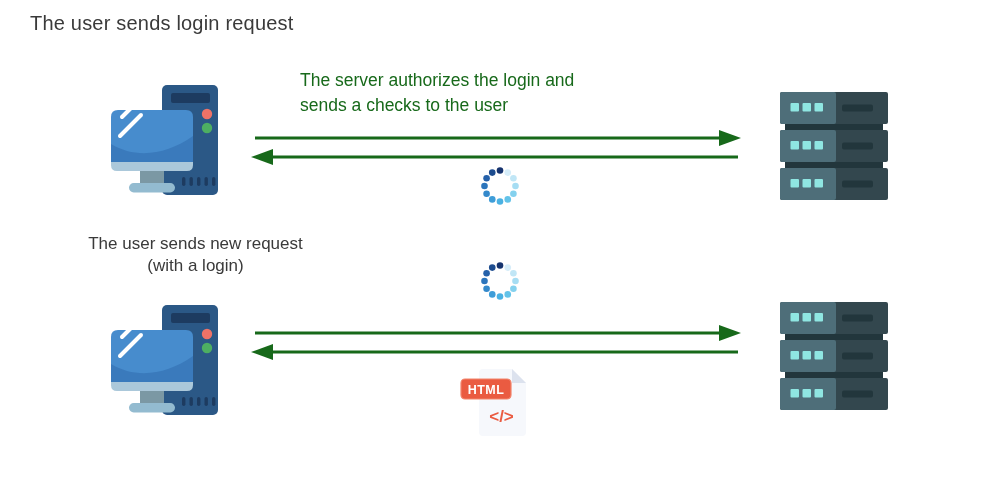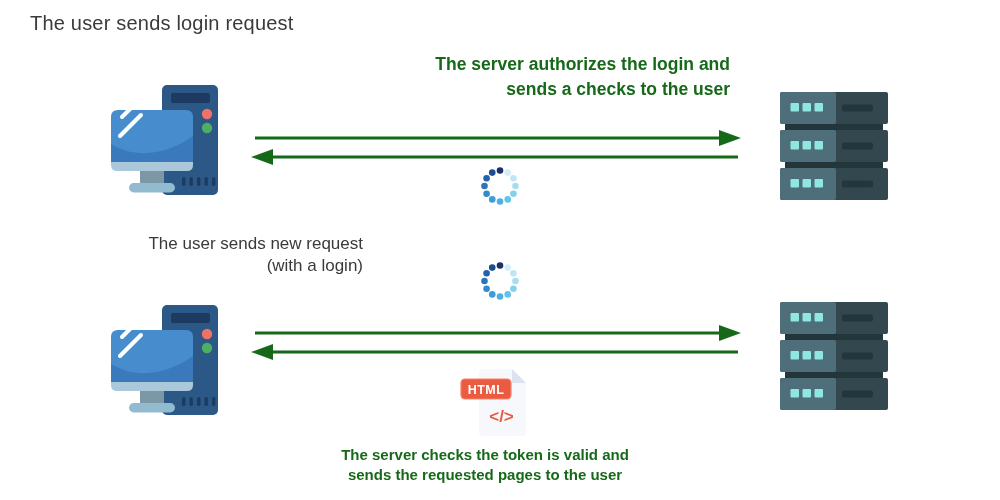--- a/index.html
+++ b/index.html
@@ -26,25 +26,25 @@
   .canvas{
     position:relative;width:1000px;height:500px;background:#ffffff;overflow:hidden;
     font-family:"Liberation Sans","DejaVu Sans",sans-serif;
   }
   .abs{position:absolute;}
   .page-title{
     left:30px;top:12px;font-size:20px;font-weight:400;color:var(--text-dark);
     letter-spacing:0.2px;
   }
   .green-heading{
-    left:300px;top:52px;width:430px;text-align:right;
-    font-size:17.5px;font-weight:700;color:var(--accent-green);line-height:1.45;
+    left:300px;top:68px;width:430px;text-align:left;
+    font-size:17.5px;font-weight:400;color:var(--accent-green);line-height:1.45;
   }
   .user-label{
-    left:28px;top:233px;width:335px;text-align:right;
+    left:28px;top:233px;width:335px;text-align:center;
     font-size:17px;font-weight:400;color:var(--text-dark);line-height:1.32;
   }
   .green-caption{
     left:275px;top:445px;width:420px;text-align:center;
     font-size:15px;font-weight:700;color:var(--accent-green);line-height:1.35;
   }
   .arrow-line{stroke:var(--accent-green);stroke-width:3;}
   .arrow-head{fill:var(--accent-green);}
 </style>
 </head>
@@ -189,18 +189,14 @@
   </svg>
 
   <svg class="abs" style="left:457px;top:366px" width="72" height="72" viewBox="0 0 72 72">
     <path d="M26,3 h29 l14,14 v49 q0,4 -4,4 h-39 q-4,0 -4,-4 v-59 q0,-4 4,-4 z" style="fill:var(--file-paper)"></path>
     <path d="M55,3 l14,14 h-14 z" style="fill:var(--file-fold)"></path>
     <text x="44.5" y="56" text-anchor="middle" style="fill:var(--html-badge-red);font-family:'Liberation Sans','DejaVu Sans',sans-serif;font-size:17px;font-weight:bold">&lt;/&gt;</text>
     <rect x="4" y="13" width="50" height="20" rx="4" style="fill:var(--html-badge-red);stroke:#f2836b;stroke-width:1.2"></rect>
     <text x="29" y="27.5" text-anchor="middle" style="fill:#ffffff;font-family:'Liberation Sans','DejaVu Sans',sans-serif;font-size:12.5px;font-weight:bold;letter-spacing:0.5px">HTML</text>
   </svg>
 
-  <div class="abs green-caption">
-    <div>The server checks the token is valid and</div>
-    <div>sends the requested pages to the user</div>
-  </div>
 
 </div>
 
 </body></html>

